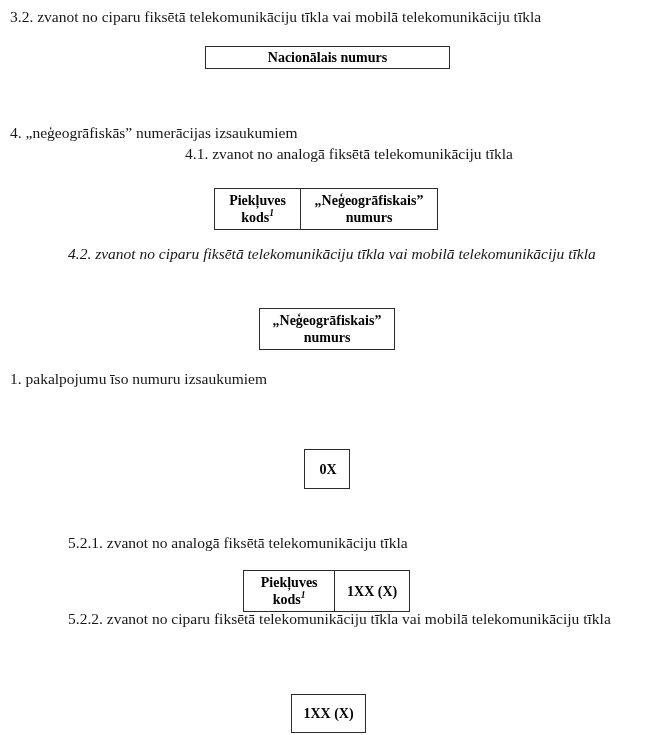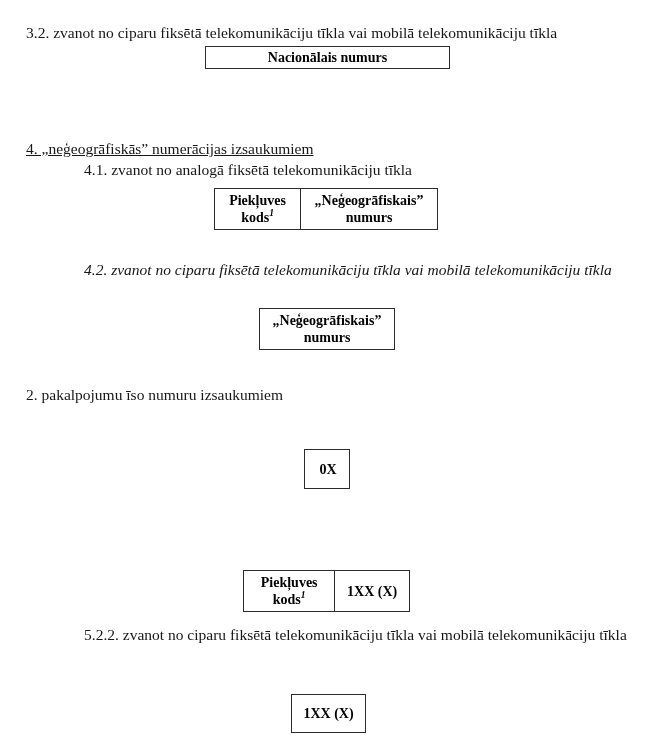--- a/index.html
+++ b/index.html
@@ -22,21 +22,21 @@
     height: 735px;
     box-sizing: border-box;
   }
 
   
   .para {
     position: absolute;
     font-size: 15.5px;
     line-height: 21px;
     color: #161616;
-    margin: 16px;
+    margin: 0;
   }
   .para.justified {
     text-align: justify;
     text-align-last: left;
   }
   .indent {
     display: inline-block;
     width: 58px;
   }
 
@@ -87,22 +87,22 @@
 
   #table-short-analog { left: 243px; top: 570px; width: 167px; }
   #table-short-analog td.code   { width: 88px; height: 32px; }
   #table-short-analog td.number { width: 77px; height: 32px; }
 
   #box-1xx { left: 291px; top: 694px; width: 75px; }
   #box-1xx td.number { width: 73px; height: 31px; }
 
   
   #p-3-2   { left: 10px;  top: 6px;   width: 620px; }
-  #p-4     { left: 10px;  top: 122px; width: 620px; text-decoration: underline; }
-  #p-4-1   { left: 10px;  top: 143px; width: 620px; }
+  #p-4     { left: 10px;  top: 122px; width: 620px; }
+  #p-4-1   { left: 10px;  top: 143px; width: 620px; text-align: center; }
   #p-4-2   { left: 10px;  top: 243px; width: 617px; font-style: italic; }
   #p-5     { left: 10px;  top: 368px; width: 620px; }
   #p-5-1   { left: 10px;  top: 389px; width: 617px; }
   #p-5-2   { left: 10px;  top: 511px; width: 620px; }
   #p-5-2-1 { left: 10px;  top: 532px; width: 620px; }
   #p-5-2-2 { left: 10px;  top: 608px; width: 617px; }
 </style>
 </head>
 <body>
 
@@ -134,32 +134,33 @@
   <p class="para justified" id="p-4-2"><span class="indent"></span><span>4.2. zvanot no ciparu fiksētā telekomunikāciju tīkla vai mobilā telekomunikāciju tīkla</span></p>
 
   <table class="tbl" id="table-nongeo-digital">
     <tbody>
       <tr>
         <td class="number">„Neģeogrāfiskais” numurs</td>
       </tr>
     </tbody>
   </table>
 
-  <p class="para" id="p-5">2. pakalpojumu īso numuru izsaukumiem</p>
+  <p class="para" id="p-5">1. pakalpojumu īso numuru izsaukumiem</p>
 
 
   <table class="tbl" id="box-0x">
     <tbody>
       <tr>
         <td class="number">0X</td>
       </tr>
     </tbody>
   </table>
 
 
+  <p class="para" id="p-5-2-1"><span class="indent"></span><span>5.2.1. zvanot no analogā fiksētā telekomunikāciju tīkla</span></p>
 
   <table class="tbl" id="table-short-analog">
     <tbody>
       <tr>
         <td class="code"><span>Piekļuves kods</span><sup class="note">1</sup></td>
         <td class="number">1XX (X)</td>
       </tr>
     </tbody>
   </table>
 

